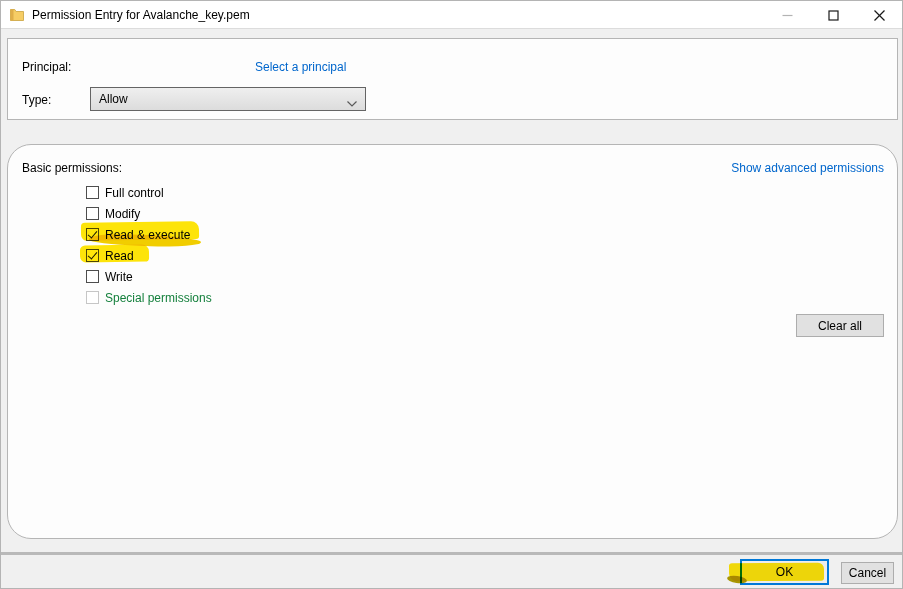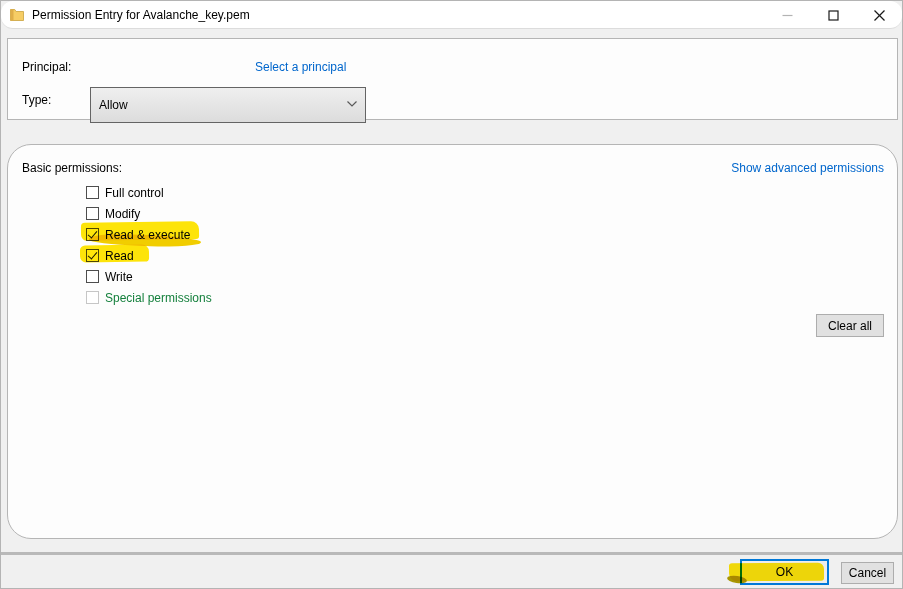--- a/index.html
+++ b/index.html
@@ -1,53 +1,53 @@
 <!DOCTYPE html>
 <html><head>
 <meta charset="utf-8">
 <style>
   html,body{margin:0;padding:0;}
   body{width:903px;height:589px;font-family:"Liberation Sans","DejaVu Sans",sans-serif;font-size:12px;color:#000;}
   .window{position:relative;width:903px;height:589px;box-sizing:border-box;background:#f0f0f0;border:1px solid #b4b4b4;overflow:hidden;}
 
   
-  .titlebar{position:absolute;left:0;top:0;width:100%;height:28px;background:#ffffff;border-bottom:1px solid #dcdcdc;box-sizing:border-box;border-radius:12px;}
+  .titlebar{position:absolute;left:0;top:0;width:100%;height:28px;background:#ffffff;border-bottom:1px solid #dcdcdc;box-sizing:border-box;}
   .app-icon{position:absolute;left:9px;top:7px;width:14px;height:13px;}
   .win-title{position:absolute;left:31px;top:7px;white-space:nowrap;}
   .controls{position:absolute;right:0;top:0;height:28px;display:flex;}
   .ctrl{width:46px;height:28px;display:flex;align-items:center;justify-content:center;}
 
   
   .panel{position:absolute;left:6px;width:891px;box-sizing:border-box;background:#fdfdfd;border:1px solid #b5b5b5;}
   .panel1{top:37px;height:82px;}
   .panel2{top:143px;height:395px;border-radius:24px;}
 
   .lbl{position:absolute;white-space:nowrap;}
   .link{color:#0066cc;cursor:pointer;white-space:nowrap;text-align:center;}
 
   
   .principal-label{left:14px;top:21px;}
   .principal-value{left:82px;top:21px;}
   .principal-link{position:absolute;left:247px;top:21px;}
   .type-label{left:14px;top:54px;}
-  .combo{position:absolute;left:82px;top:48px;width:276px;height:36px;box-sizing:border-box;border:1px solid #646464;background:linear-gradient(#efefef,#dcdcdc);display:flex;align-items:center;cursor:default;}
+  .combo{position:absolute;left:82px;top:48px;width:276px;height:24px;box-sizing:border-box;border:1px solid #646464;background:linear-gradient(#efefef,#dcdcdc);display:flex;align-items:center;cursor:default;}
   .combo-value{margin-left:8px;}
   .combo-chevron{position:absolute;right:8px;top:8px;}
 
   
   .section-label{left:14px;top:16px;}
   .advanced-link{position:absolute;right:13px;top:16px;}
   .perm-list{position:absolute;left:78px;top:40px;}
   .perm-row{display:flex;align-items:center;height:15px;margin-bottom:6px;}
   .cb{position:relative;width:11px;height:11px;border:1px solid #4d4d4d;background:#ffffff;flex:0 0 auto;}
   .perm-row.checked .cb::after{content:"";position:absolute;left:3px;top:0px;width:4px;height:8px;border-right:1.5px solid #1c1c1c;border-bottom:1.5px solid #1c1c1c;transform:rotate(40deg);}
   .perm-label{margin-left:6px;white-space:nowrap;}
   .perm-row.disabled .cb{border-color:#c6c6c6;}
   .perm-row.disabled .perm-label{color:#15803d;}
-  .clear-all{position:absolute;right:13px;top:169px;width:68px;height:23px;box-sizing:border-box;background:#e1e1e1;border:1px solid #adadad;display:flex;align-items:center;justify-content:center;cursor:default;}
+  .clear-all{position:absolute;right:13px;top:169px;width:88px;height:23px;box-sizing:border-box;background:#e1e1e1;border:1px solid #adadad;display:flex;align-items:center;justify-content:center;cursor:default;}
 
   
   .footer-divider{position:absolute;left:0;top:551px;width:100%;height:3px;background:#b9b9b9;}
   .btn{position:absolute;box-sizing:border-box;background:#e1e1e1;border:1px solid #adadad;display:flex;align-items:center;justify-content:center;cursor:default;text-align:center;}
   .btn-ok{left:739px;top:558px;width:89px;height:26px;border:2px solid #0078d7;background:#ededed;}
   .btn-cancel{left:840px;top:561px;width:53px;height:22px;}
 
   
   .hl{position:absolute;mix-blend-mode:multiply;pointer-events:none;background:#ffe60a;}
   .hl-re-main{left:80px;top:221px;width:118px;height:18px;transform:rotate(-0.9deg);border-radius:4px 8px 3px 6px;}

